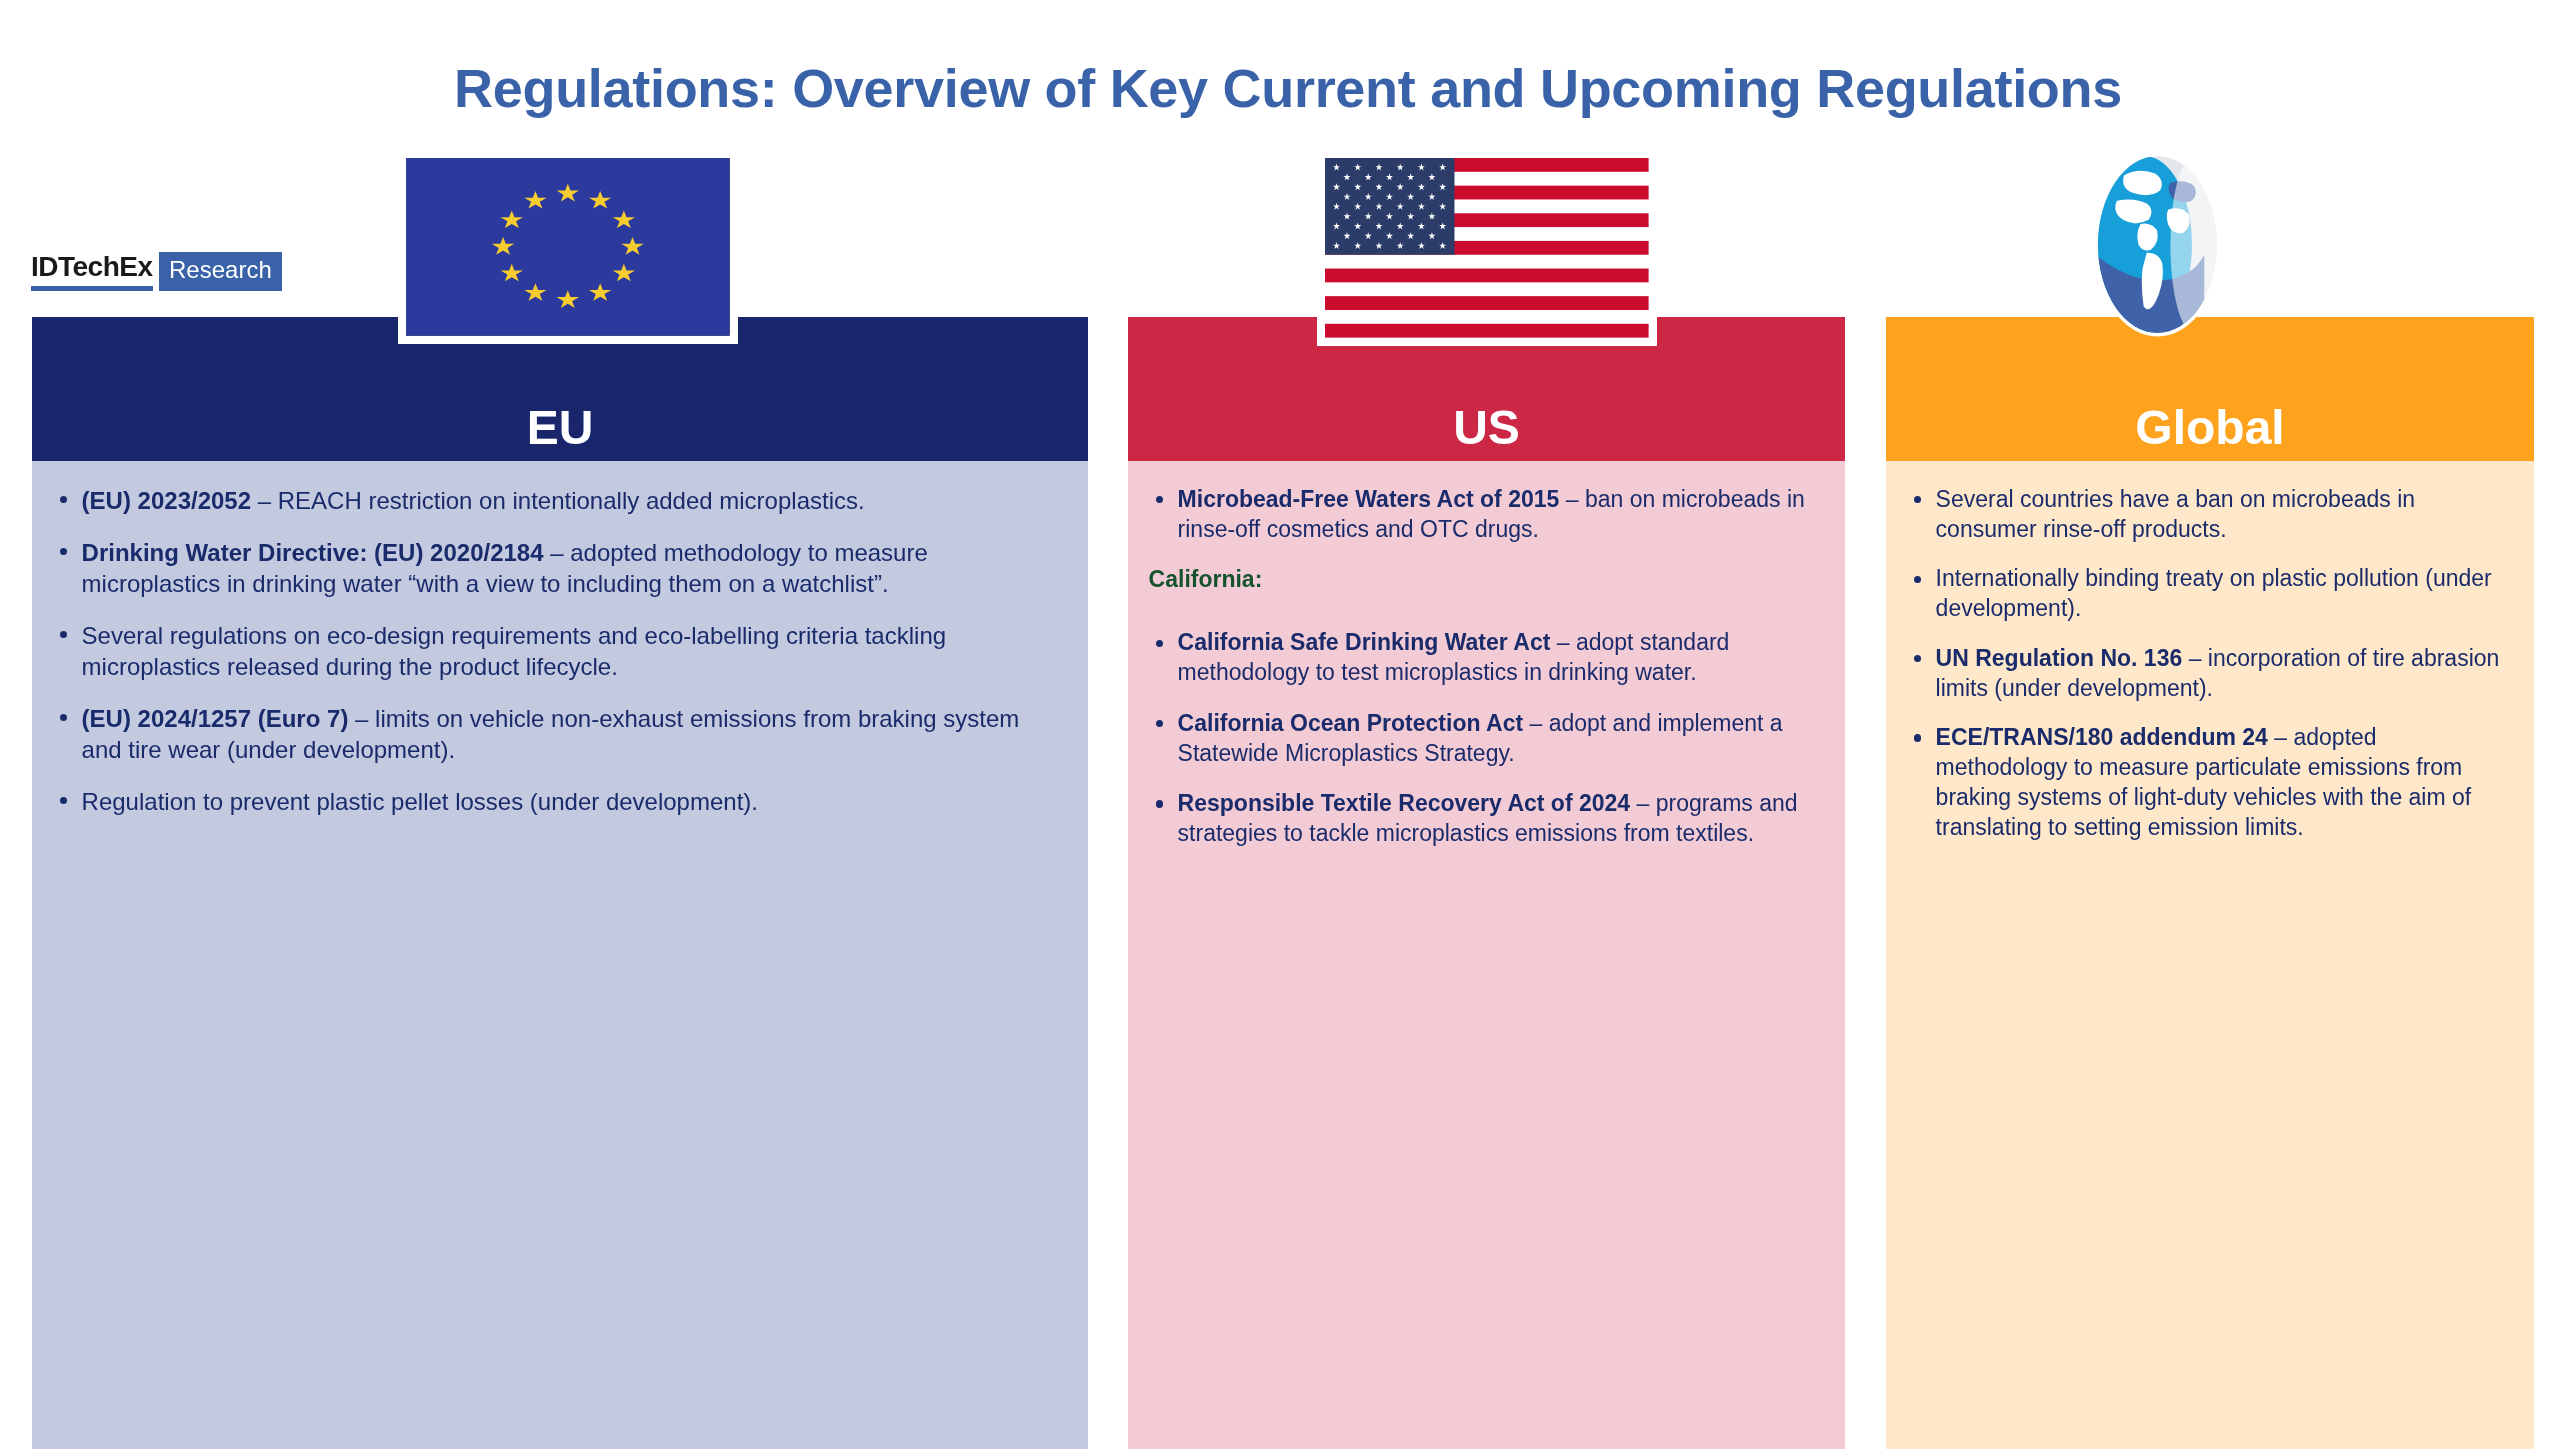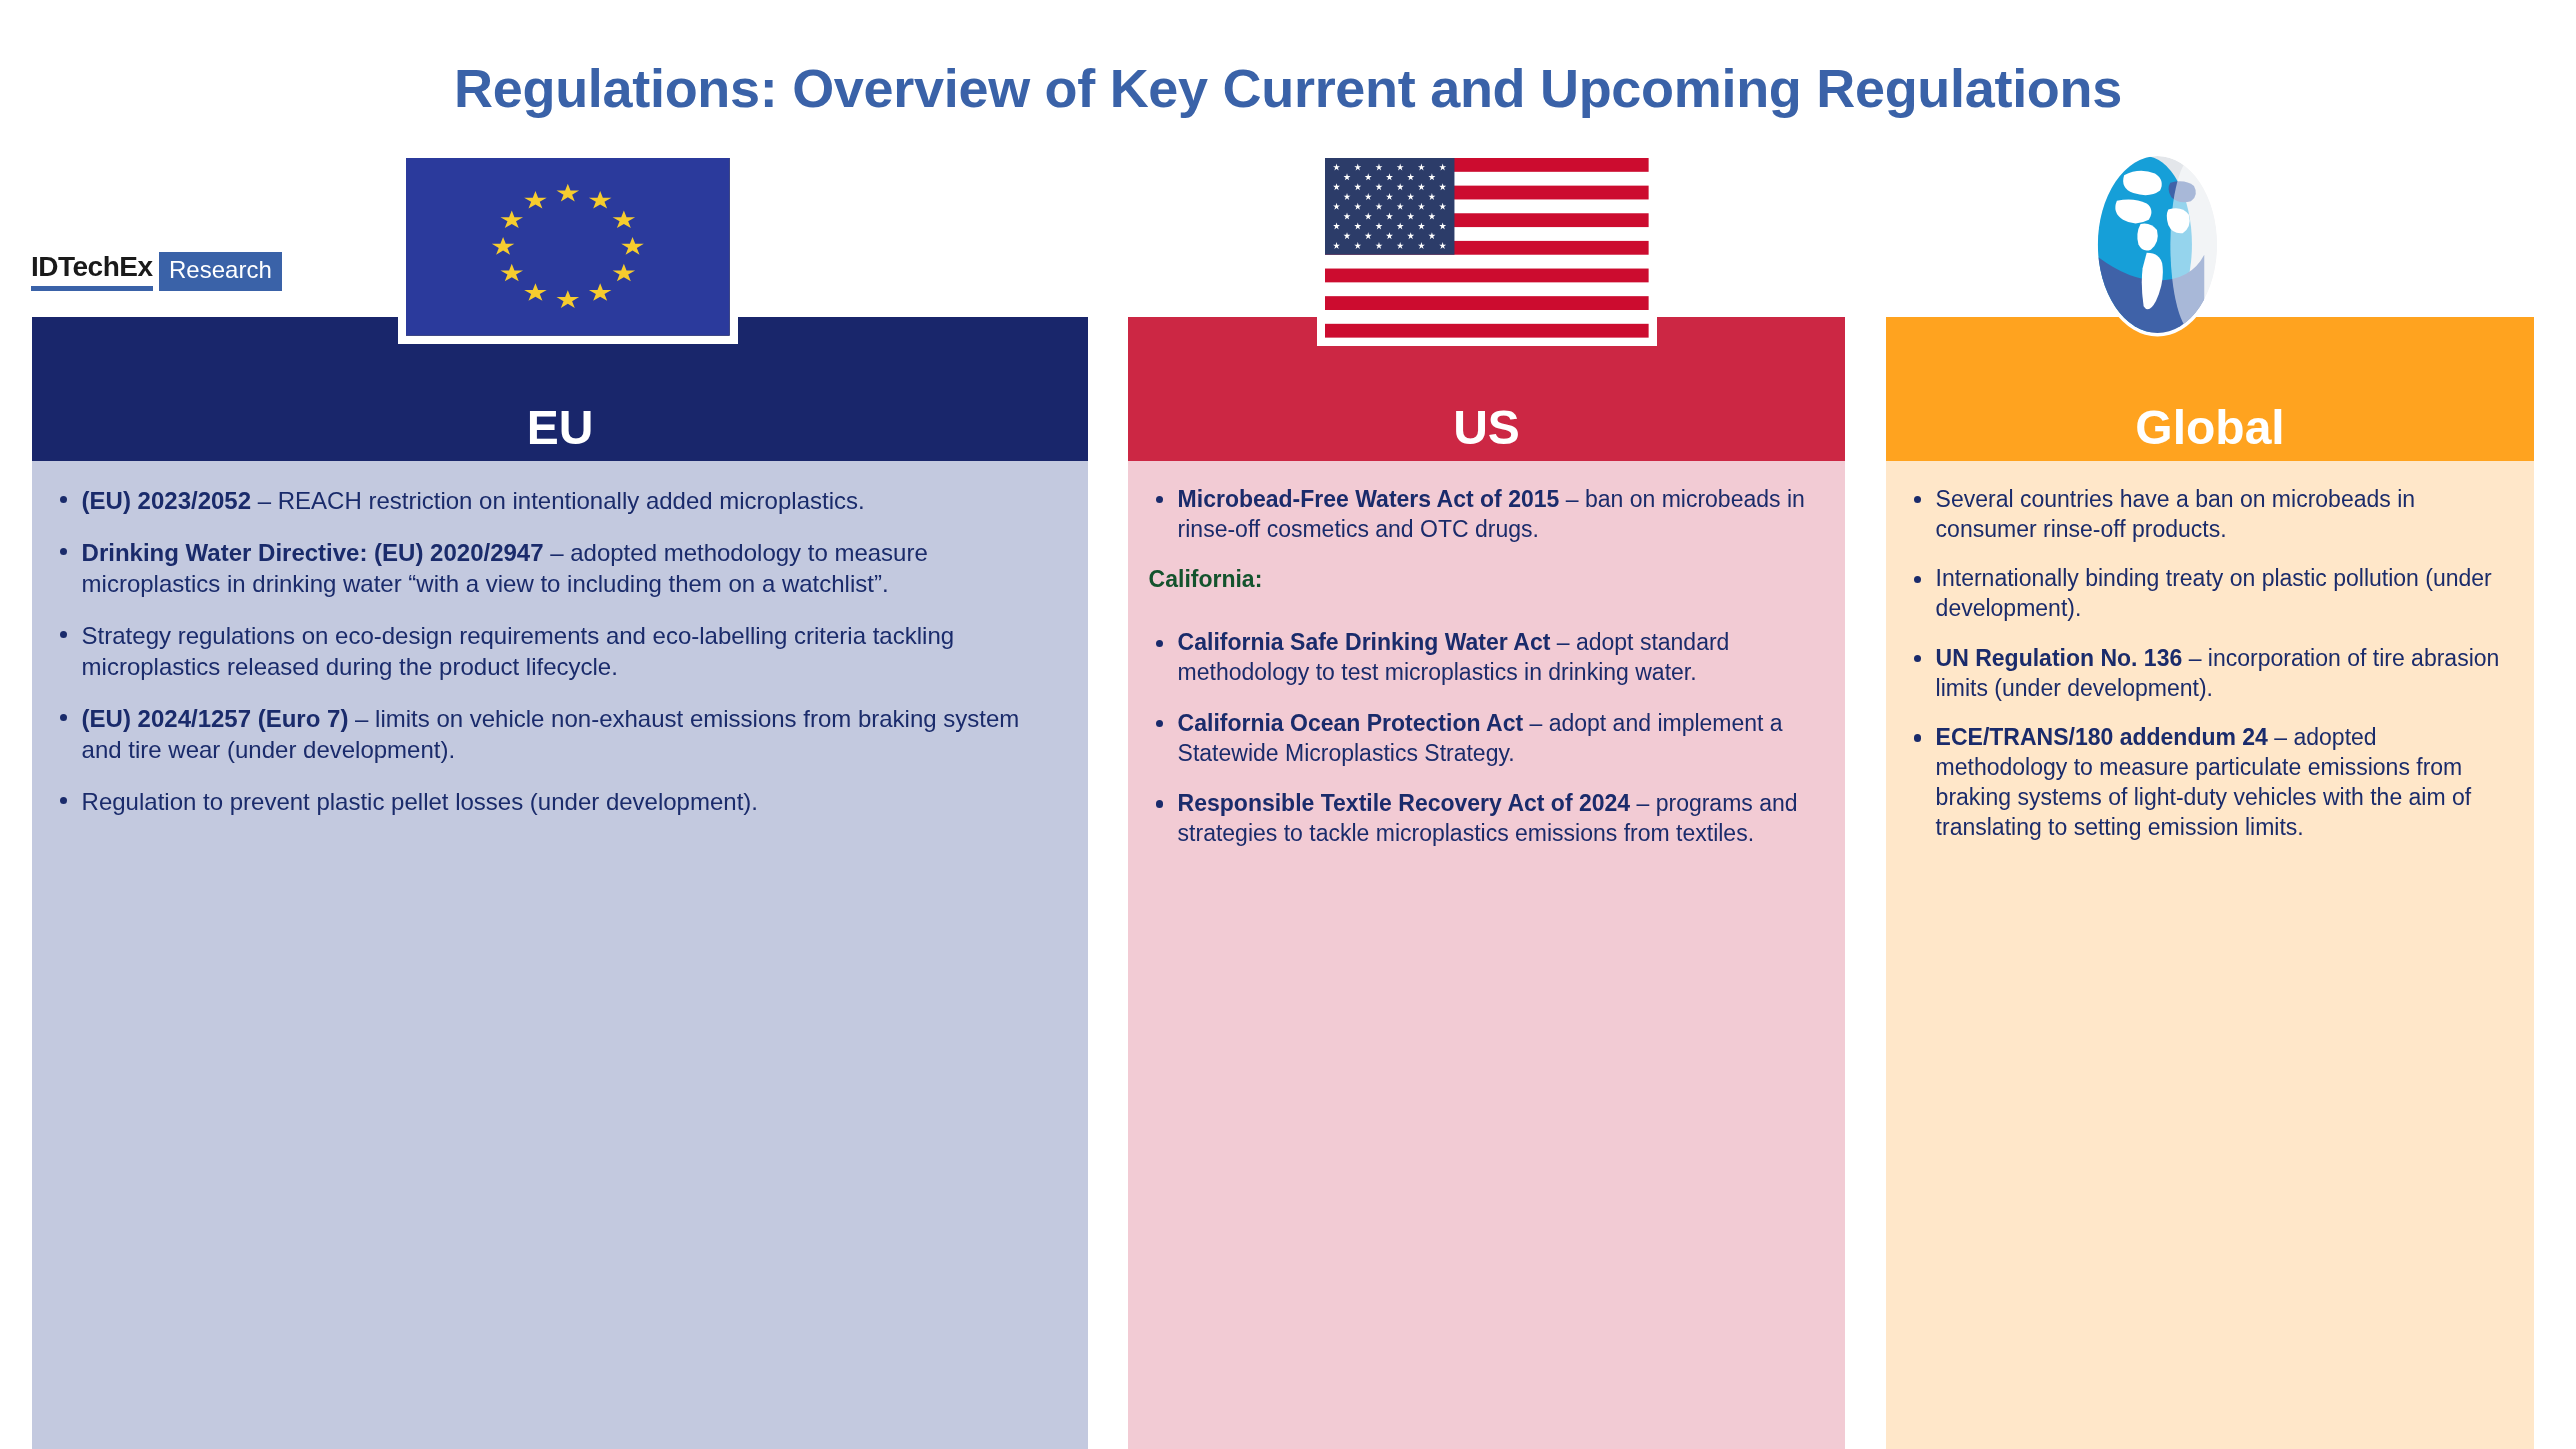--- a/index.html
+++ b/index.html
@@ -105,22 +105,22 @@
     <div class="logo-right">Research</div>
   </div>
 
   <div class="col" id="col-eu">
     <div class="col-head">
       <span class="col-head-label">EU</span>
     </div>
     <div class="col-body">
       <ul class="bullets" id="eu-list">
           <li><b>(EU) 2023/2052</b><span> – REACH restriction on intentionally added microplastics.</span></li>
-          <li><b>Drinking Water Directive: (EU) 2020/2947</b><span> – adopted methodology to measure microplastics in drinking water “with a view to including them on a watchlist”.</span></li>
-          <li><span>Strategy regulations on eco-design requirements and eco-labelling criteria tackling microplastics released during the product lifecycle.</span></li>
+          <li><b>Drinking Water Directive: (EU) 2020/2184</b><span> – adopted methodology to measure microplastics in drinking water “with a view to including them on a watchlist”.</span></li>
+          <li><span>Several regulations on eco-design requirements and eco-labelling criteria tackling microplastics released during the product lifecycle.</span></li>
           <li><b>(EU) 2024/1257 (Euro 7)</b><span> – limits on vehicle non-exhaust emissions from braking system and tire wear (under development).</span></li>
           <li><span>Regulation to prevent plastic pellet losses (under development).</span></li>
         </ul>
     </div>
   </div>
 
   <div class="col" id="col-us">
     <div class="col-head">
       <span class="col-head-label">US</span>
     </div>

